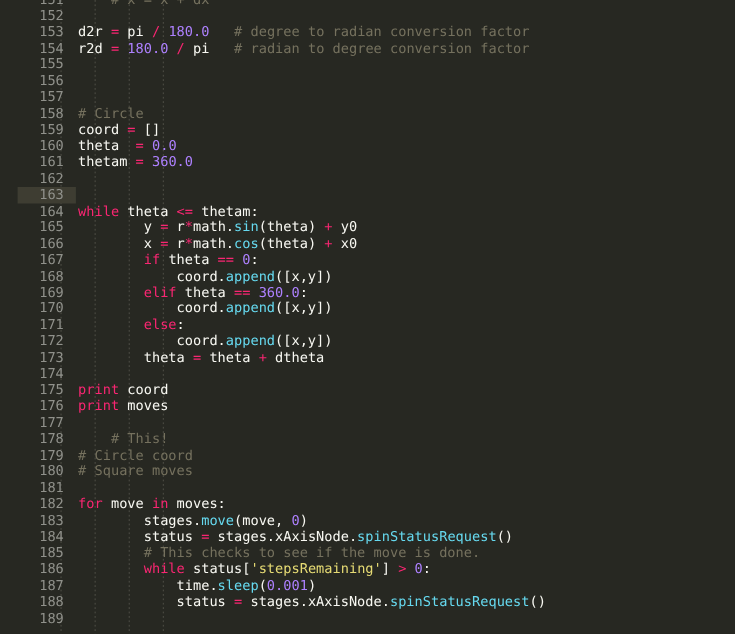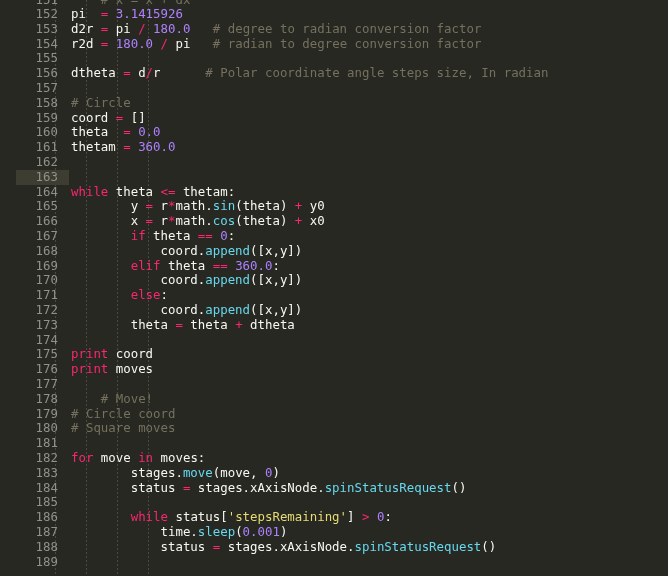--- a/index.html
+++ b/index.html
@@ -102,25 +102,25 @@
 
 <div id="editor">
   <div class="guides">
       <div class="guide" style="left: 55px;"></div>
       <div class="guide" style="left: 86px;"></div>
       <div class="guide" style="left: 117px;"></div>
       <div class="guide" style="left: 148px;"></div>
     </div>
   <div class="lines">
       <div class="line partial-top" style="top: 0px; position: absolute; left: 0px; width: 668px;"><div class="ln" style="top: -7px; line-height: 14.8px;">151</div><div class="code" style="top: -7px; line-height: 14.8px;"><span class="pln">    </span><span class="com"># x = x + dx</span></div></div>
-      <div class="line" style="top: 7px; position: absolute; left: 0px; width: 668px;"><div class="ln">152</div><div class="code"><span class="pln">pi  </span><span class="kw">=</span><span class="pln"> </span><span class="num">3.1415926</span></div></div>
+      <div class="line" style="top: 7px; position: absolute; left: 0px; width: 668px;"><div class="ln">152</div></div>
       <div class="line" style="top: 21.8px; position: absolute; left: 0px; width: 668px;"><div class="ln">153</div><div class="code"><span class="pln">d2r </span><span class="kw">=</span><span class="pln"> pi </span><span class="kw">/</span><span class="pln"> </span><span class="num">180.0</span><span class="pln">   </span><span class="com"># degree to radian conversion factor</span></div></div>
       <div class="line" style="top: 36.6px; position: absolute; left: 0px; width: 668px;"><div class="ln">154</div><div class="code"><span class="pln">r2d </span><span class="kw">=</span><span class="pln"> </span><span class="num">180.0</span><span class="pln"> </span><span class="kw">/</span><span class="pln"> pi</span><span class="pln">   </span><span class="com"># radian to degree conversion factor</span></div></div>
       <div class="line" style="top: 51.4px; position: absolute; left: 0px; width: 668px;"><div class="ln">155</div><div class="code"></div></div>
-      <div class="line" style="top: 66.2px; position: absolute; left: 0px; width: 668px; padding-left: 38px;"><div class="ln">156</div><div class="code"><span class="pln">dtheta </span><span class="kw">=</span><span class="pln"> d</span><span class="kw">/</span><span class="pln">r</span><span class="pln">      </span><span class="com"># Polar coordinate angle steps size, In radian</span></div></div>
+      <div class="line" style="top: 66.2px; position: absolute; left: 0px; width: 668px; padding-left: 38px;"><div class="ln">156</div></div>
       <div class="line" style="top: 81px; position: absolute; left: 0px; width: 668px;"><div class="ln">157</div><div class="code"></div></div>
       <div class="line" style="top: 95.8px; position: absolute; left: 0px; width: 668px;"><div class="ln">158</div><div class="code"><span class="com"># Circle</span></div></div>
       <div class="line" style="top: 110.6px; position: absolute; left: 0px; width: 668px;"><div class="ln">159</div><div class="code"><span class="pln">coord </span><span class="kw">=</span><span class="pln"> []</span></div></div>
       <div class="line" style="top: 125.4px; position: absolute; left: 0px; width: 668px;"><div class="ln">160</div><div class="code"><span class="pln">theta  </span><span class="kw">=</span><span class="pln"> </span><span class="num">0.0</span></div></div>
       <div class="line" style="top: 140.2px; position: absolute; left: 0px; width: 668px;"><div class="ln">161</div><div class="code"><span class="pln">thetam </span><span class="kw">=</span><span class="pln"> </span><span class="num">360.0</span></div></div>
       <div class="line" style="top: 155px; position: absolute; left: 0px; width: 668px;"><div class="ln">162</div><div class="code"></div></div>
       <div class="line current" style="top: 169.8px; position: absolute; left: 0px; width: 668px;"><div class="ln-hl"></div><div class="ln">163</div><div class="code"></div></div>
       <div class="line" style="top: 184.6px; position: absolute; left: 0px; width: 556px;"><div class="ln">164</div><div class="code"><span class="kw">while</span><span class="pln"> theta </span><span class="kw">&lt;=</span><span class="pln"> thetam:</span></div></div>
       <div class="line" style="top: 199.4px; position: absolute; left: 0px; width: 668px;"><div class="ln">165</div><div class="code"><span class="pln">        y </span><span class="kw">=</span><span class="pln"> r</span><span class="kw">*</span><span class="pln">math.</span><span class="fn">sin</span><span class="pln">(theta) </span><span class="kw">+</span><span class="pln"> y0</span></div></div>
       <div class="line" style="top: 214.2px; position: absolute; left: 0px; width: 668px;"><div class="ln">166</div><div class="code"><span class="pln">        x </span><span class="kw">=</span><span class="pln"> r</span><span class="kw">*</span><span class="pln">math.</span><span class="fn">cos</span><span class="pln">(theta) </span><span class="kw">+</span><span class="pln"> x0</span></div></div>
@@ -128,26 +128,26 @@
       <div class="line" style="top: 243.8px; position: absolute; left: 0px; width: 668px;"><div class="ln">168</div><div class="code"><span class="pln">            coord.</span><span class="fn">append</span><span class="pln">([x,y])</span></div></div>
       <div class="line" style="top: 258.6px; position: absolute; left: 0px; width: 668px;"><div class="ln">169</div><div class="code"><span class="pln">        </span><span class="kw">elif</span><span class="pln"> theta </span><span class="kw">==</span><span class="pln"> </span><span class="num">360.0</span><span class="pln">:</span></div></div>
       <div class="line" style="top: 273.4px; position: absolute; left: 0px; width: 668px;"><div class="ln">170</div><div class="code"><span class="pln">            coord.</span><span class="fn">append</span><span class="pln">([x,y])</span></div></div>
       <div class="line" style="top: 288.2px; position: absolute; left: 0px; width: 668px;"><div class="ln">171</div><div class="code"><span class="pln">        </span><span class="kw">else</span><span class="pln">:</span></div></div>
       <div class="line" style="top: 303px; position: absolute; left: 0px; width: 668px;"><div class="ln">172</div><div class="code"><span class="pln">            coord.</span><span class="fn">append</span><span class="pln">([x,y])</span></div></div>
       <div class="line" style="top: 317.8px; position: absolute; left: 0px; width: 668px;"><div class="ln">173</div><div class="code"><span class="pln">        theta </span><span class="kw">=</span><span class="pln"> theta </span><span class="kw">+</span><span class="pln"> dtheta</span></div></div>
       <div class="line" style="top: 332.6px; position: absolute; left: 0px; width: 668px;"><div class="ln">174</div><div class="code"></div></div>
       <div class="line" style="top: 347.4px; position: absolute; left: 0px; width: 668px;"><div class="ln">175</div><div class="code"><span class="kw">print</span><span class="pln"> coord</span></div></div>
       <div class="line" style="top: 362.2px; position: absolute; left: 0px; width: 668px;"><div class="ln">176</div><div class="code"><span class="kw">print</span><span class="pln"> moves</span></div></div>
       <div class="line" style="top: 377px; position: absolute; left: 0px; width: 668px;"><div class="ln">177</div><div class="code"></div></div>
-      <div class="line" style="top: 391.8px; position: absolute; left: 0px; width: 668px;"><div class="ln">178</div><div class="code"><span class="pln">    </span><span class="com"># Move!</span></div></div>
+      <div class="line" style="top: 391.8px; position: absolute; left: 0px; width: 668px;"><div class="ln">178</div><div class="code"><span class="pln">    </span><span class="com"># This!</span></div></div>
       <div class="line" style="top: 406.6px; position: absolute; left: 0px; width: 668px;"><div class="ln">179</div><div class="code"><span class="com"># Circle coord</span></div></div>
       <div class="line" style="top: 421.4px; position: absolute; left: 0px; width: 668px;"><div class="ln">180</div><div class="code"><span class="com"># Square moves</span></div></div>
       <div class="line" style="top: 436.2px; position: absolute; left: 0px; width: 668px;"><div class="ln">181</div><div class="code"></div></div>
       <div class="line" style="top: 451px; position: absolute; left: 0px; width: 668px;"><div class="ln">182</div><div class="code"><span class="kw">for</span><span class="pln"> move </span><span class="kw">in</span><span class="pln"> moves:</span></div></div>
       <div class="line" style="top: 465.8px; position: absolute; left: 0px; width: 668px; text-decoration: underline;"><div class="ln">183</div><div class="code"><span class="pln">        stages.</span><span class="fn">move</span><span class="pln">(move, </span><span class="num">0</span><span class="pln">)</span></div></div>
       <div class="line" style="top: 480.6px; position: absolute; left: 0px; width: 668px;"><div class="ln">184</div><div class="code"><span class="pln">        status </span><span class="kw">=</span><span class="pln"> stages.xAxisNode.</span><span class="fn">spinStatusRequest</span><span class="pln">()</span></div></div>
-      <div class="line" style="top: 495.4px; position: absolute; left: 0px; width: 668px;"><div class="ln">185</div></div>
+      <div class="line" style="top: 495.4px; position: absolute; left: 0px; width: 668px;"><div class="ln">185</div><div class="code"><span class="pln">        </span><span class="com"># This checks to see if the move is done.</span></div></div>
       <div class="line" style="top: 510.2px; position: absolute; left: 0px; width: 668px;"><div class="ln">186</div><div class="code"><span class="pln">        </span><span class="kw">while</span><span class="pln"> status[</span><span class="str">'stepsRemaining'</span><span class="pln">] </span><span class="kw">&gt;</span><span class="pln"> </span><span class="num">0</span><span class="pln">:</span></div></div>
       <div class="line" style="top: 525px; position: absolute; left: 0px; width: 556px; padding-left: 9px;"><div class="ln">187</div><div class="code"><span class="pln">            time.</span><span class="fn">sleep</span><span class="pln">(</span><span class="num">0.001</span><span class="pln">)</span></div></div>
       <div class="line" style="top: 539.8px; position: absolute; left: 0px; width: 668px;"><div class="ln">188</div><div class="code"><span class="pln">            status </span><span class="kw">=</span><span class="pln"> stages.xAxisNode.</span><span class="fn">spinStatusRequest</span><span class="pln">()</span></div></div>
       <div class="line" style="top: 554.6px; position: absolute; left: 0px; width: 668px;"><div class="ln">189</div><div class="code"></div></div>
     </div>
 </div>
 
 </body></html>

